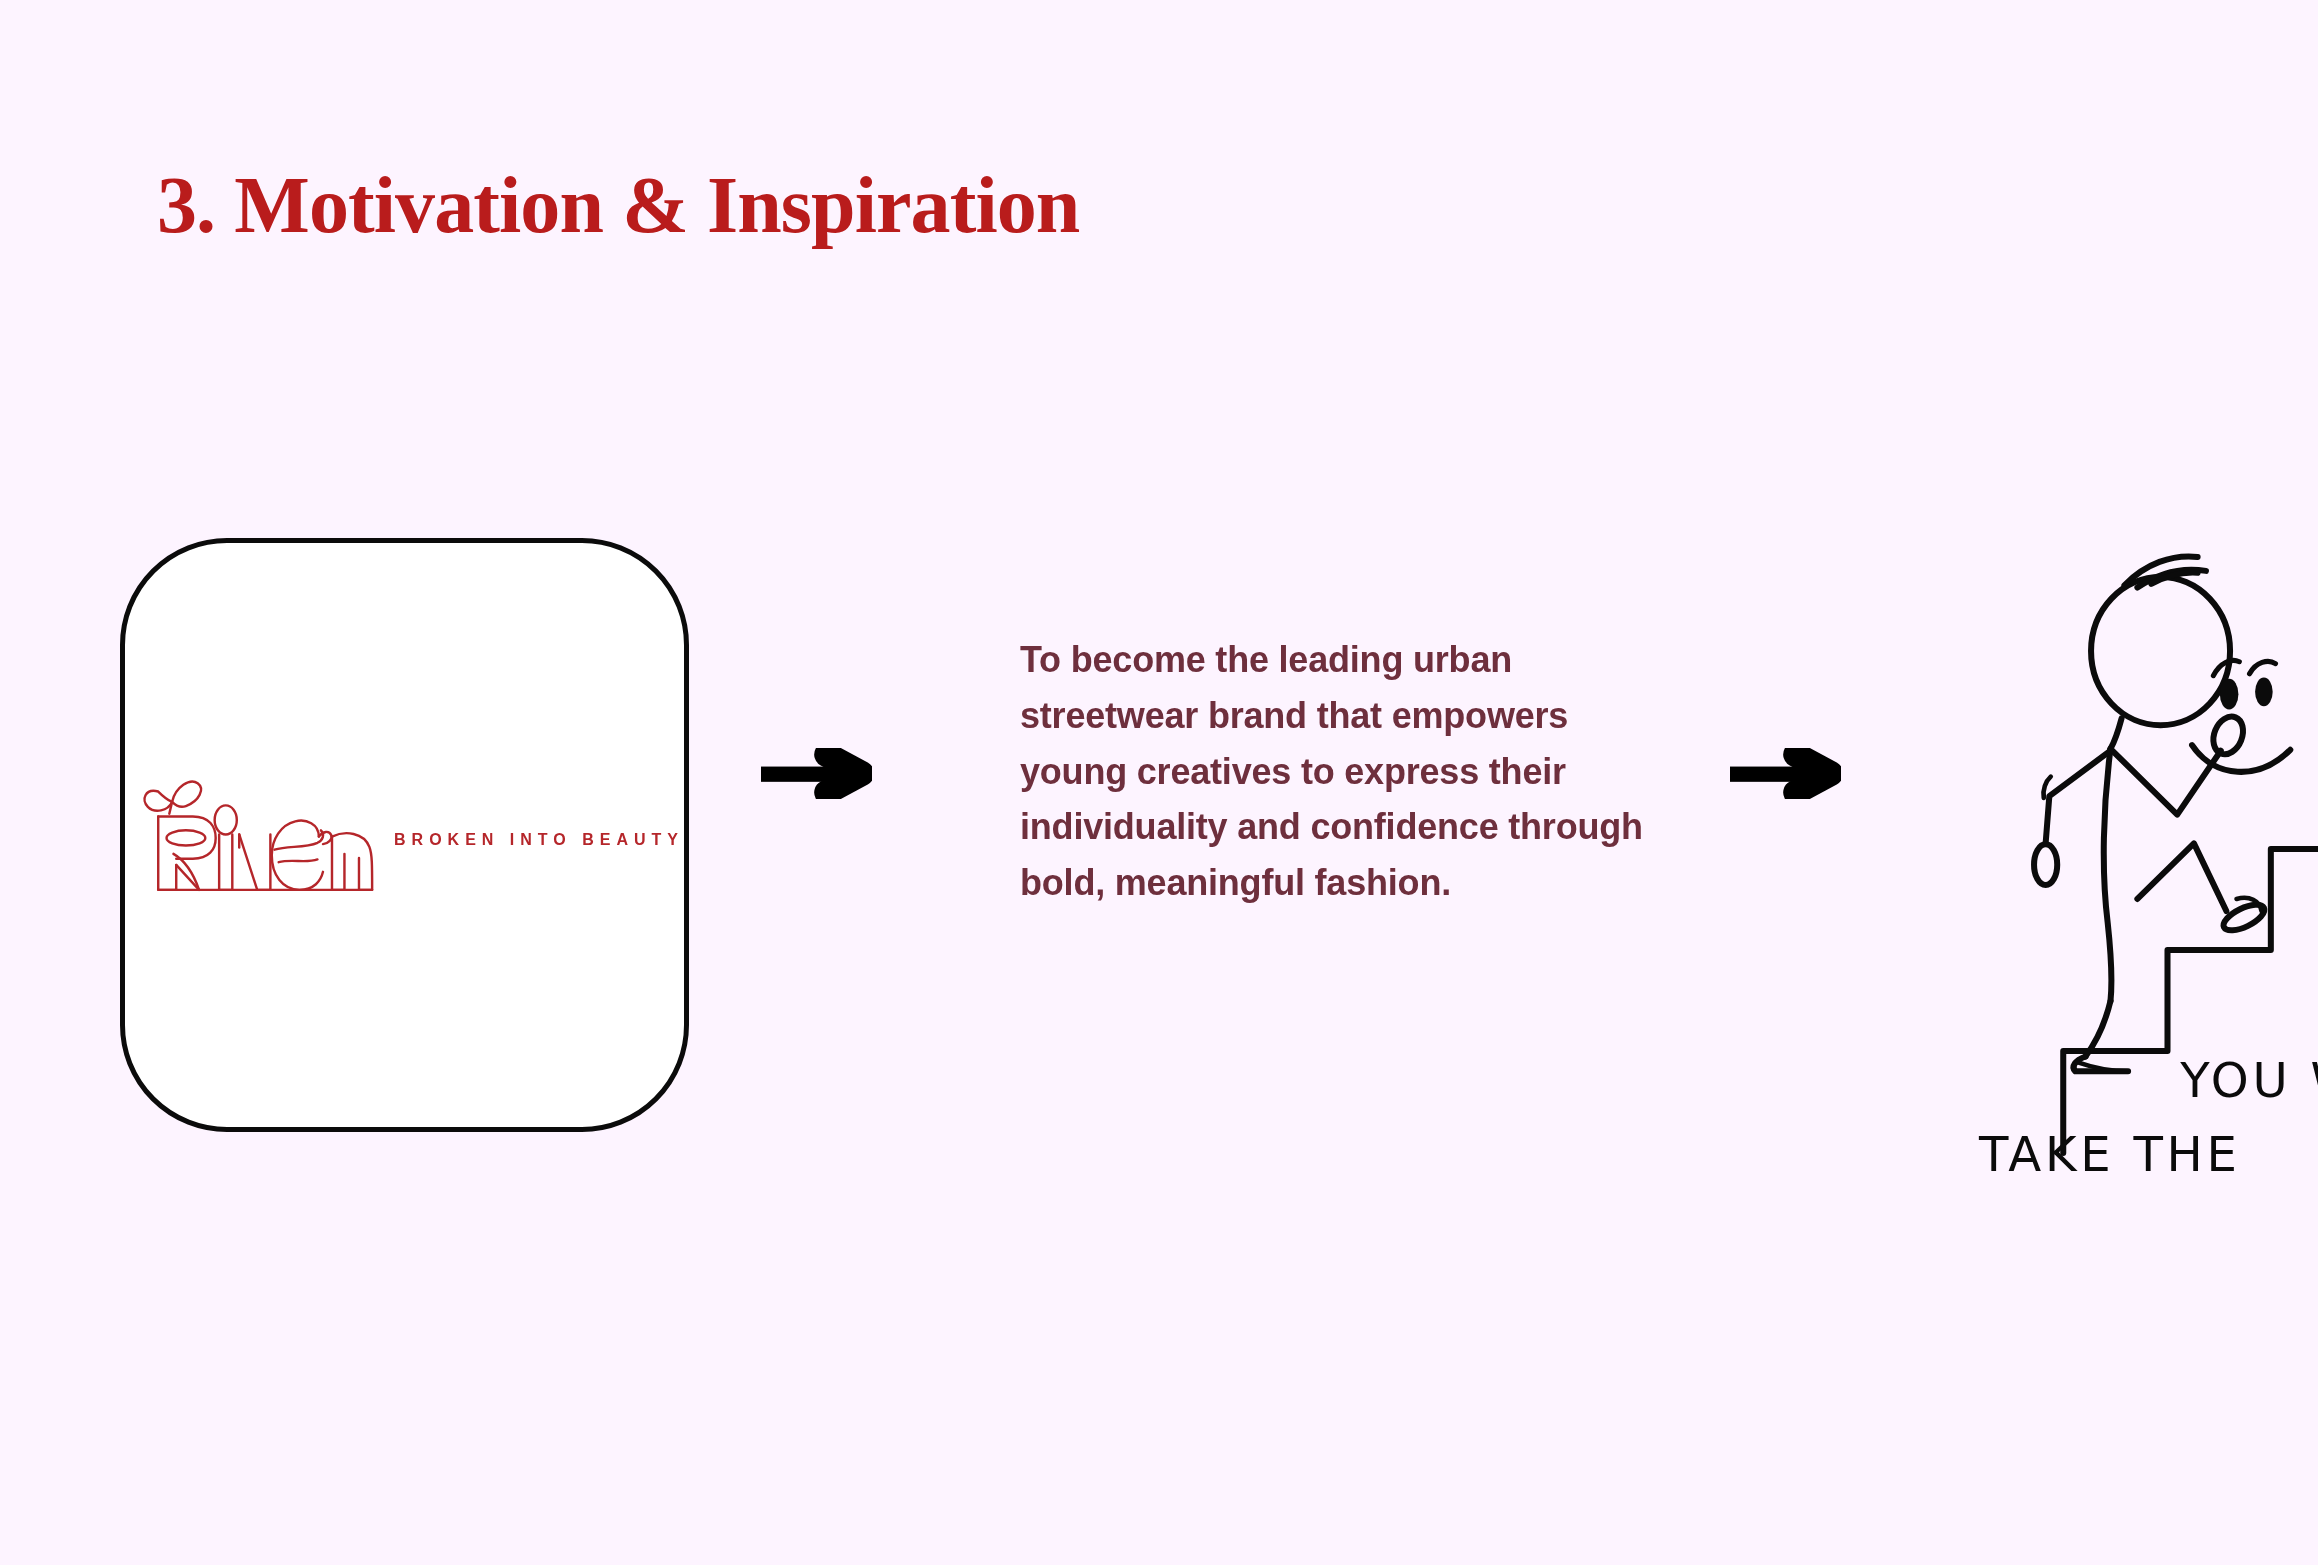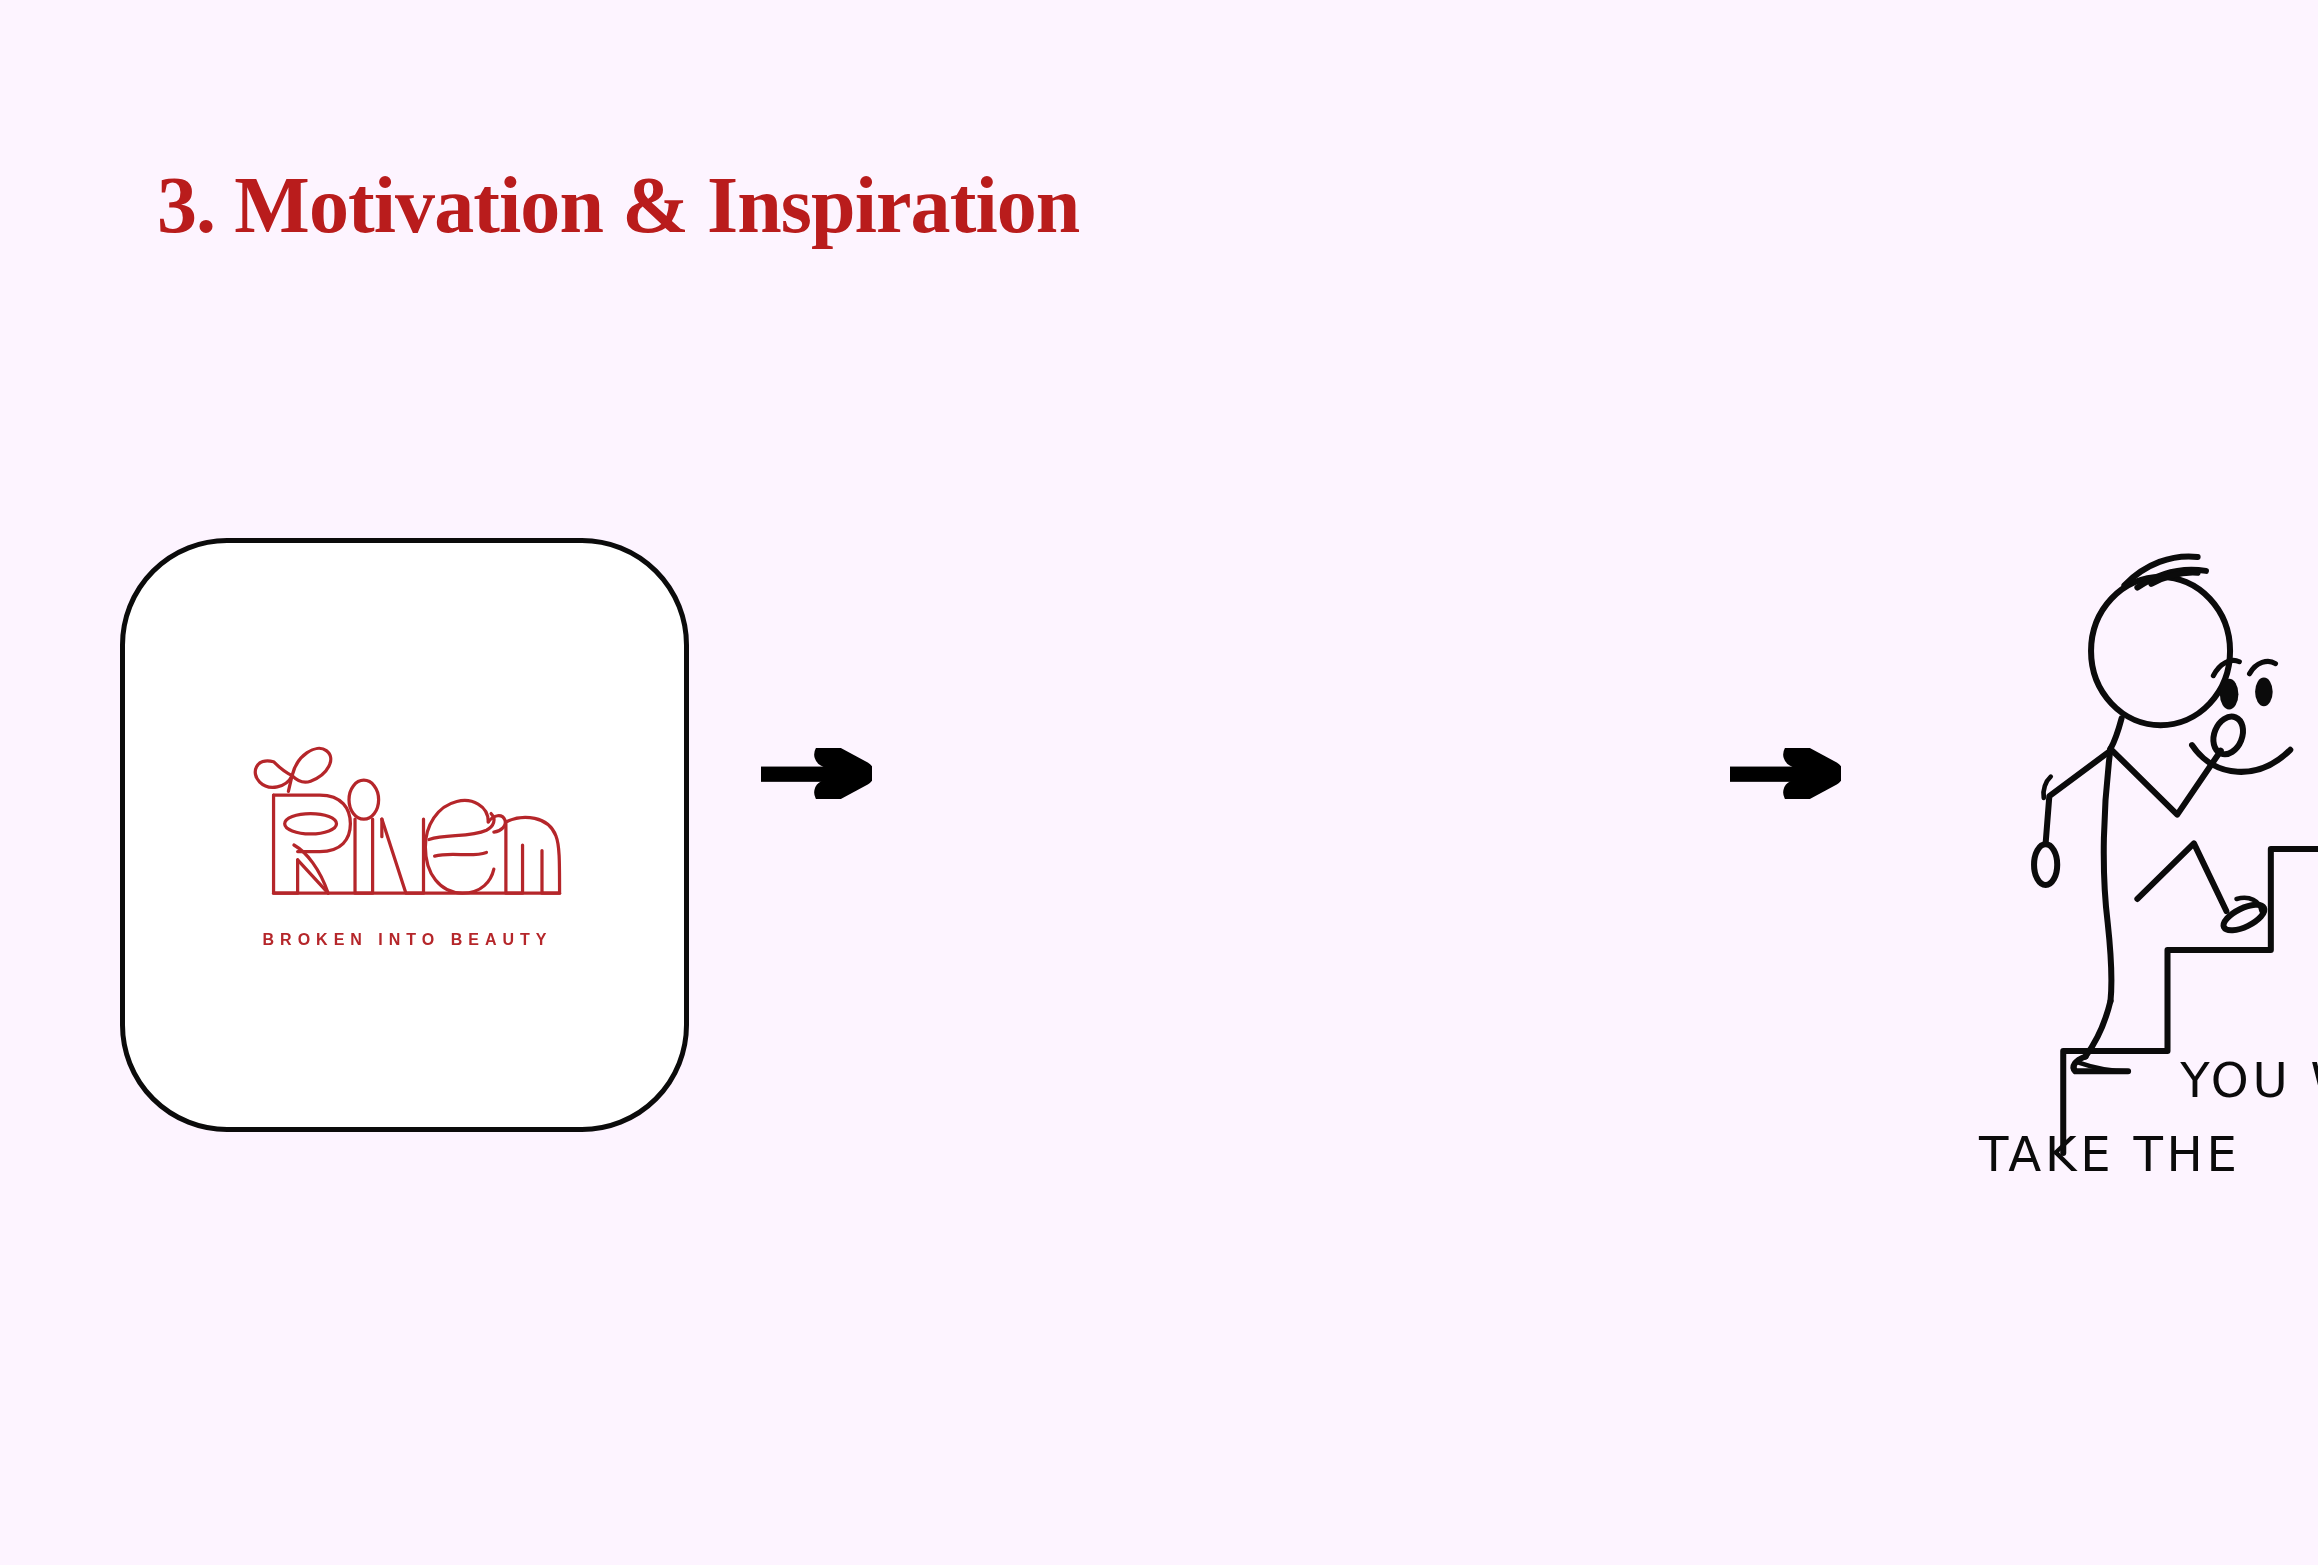--- a/index.html
+++ b/index.html
@@ -47,21 +47,21 @@
     border: 5.1px solid #0b0b0b;
     border-radius: 107px;
   }
   #logo-wrap {
     position: absolute;
     left: 0;
     top: 0;
     width: 100%;
     height: 100%;
     display: flex;
-    flex-direction: column;
+    flex-direction: row;
     align-items: center;
     justify-content: center;
     border-radius: 30px;
   }
   #logo-mark { display: block; }
   #logo-tagline {
     margin-top: 10.2px;
     font-family: "Liberation Sans", sans-serif;
     font-size: 16px;
     font-weight: 600;
@@ -155,20 +155,21 @@
     </div>
   </div>
 
   <div class="flow-arrow" id="arrow-1">
     <svg width="111" height="51" viewBox="0 0 240 110">
       <rect x="0" y="40" width="166" height="33" fill="#000000"></rect>
       <path d="M142 14 L 218 55 L 142 96" fill="none" stroke="#000000" stroke-width="54" stroke-linecap="round" stroke-linejoin="round"></path>
     </svg>
   </div>
 
+  <div id="mission-text">To become the leading urban streetwear brand that empowers young creatives to express their individuality and confidence through bold, meaningful fashion.</div>
 
   <div class="flow-arrow" id="arrow-2">
     <svg width="111" height="51" viewBox="0 0 240 110">
       <rect x="0" y="40" width="166" height="33" fill="#000000"></rect>
       <path d="M142 14 L 218 55 L 142 96" fill="none" stroke="#000000" stroke-width="54" stroke-linecap="round" stroke-linejoin="round"></path>
     </svg>
   </div>
 
   <div id="stairs-illustration">
     <svg width="788" height="658" viewBox="0 0 1700 1420">

